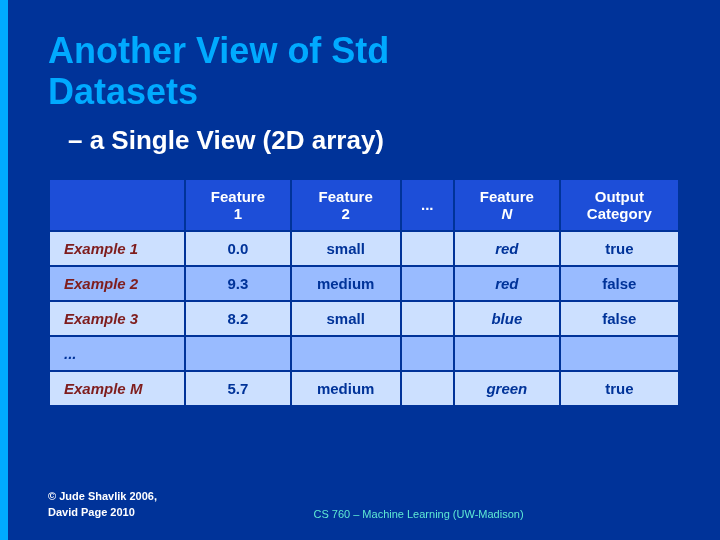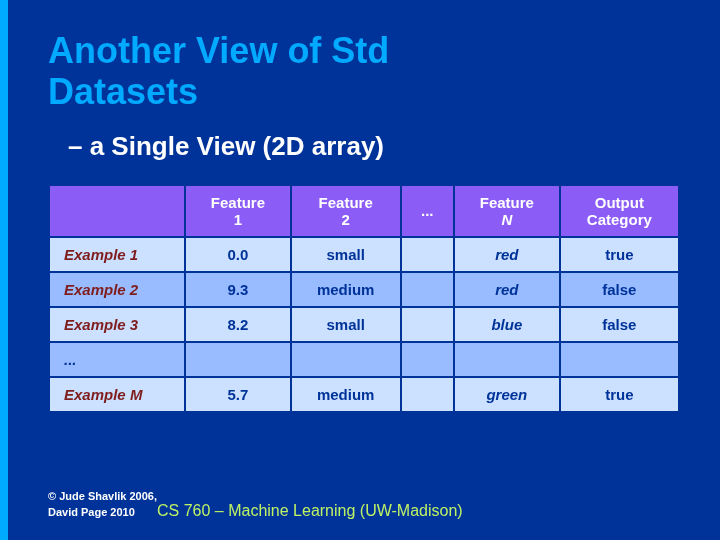--- a/index.html
+++ b/index.html
@@ -19,21 +19,21 @@
       padding: 30px 40px 20px 40px;
       display: flex;
       flex-direction: column;
     }
 
     .title {
       color: #00aaff;
       font-size: 36px;
       font-weight: bold;
       line-height: 1.15;
-      margin-bottom: 18px;
+      margin-bottom: 12px;
     }
 
     .subtitle {
       color: white;
       font-size: 26px;
       font-weight: bold;
       margin-bottom: 22px;
       padding-left: 20px;
     }
 
@@ -48,21 +48,21 @@
     }
 
     th, td {
       border: 2px solid #003399;
       padding: 8px 14px;
       text-align: center;
       font-weight: bold;
     }
 
     thead tr {
-      background-color: #8b5cf6;
+      background-color: #1d4ed8;
       color: white;
     }
 
     thead th {
       color: white;
       font-size: 15px;
     }
 
     tbody tr:nth-child(odd) {
       background-color: #cce0ff;
@@ -108,23 +108,24 @@
     }
 
     .footer-left {
       color: white;
       font-size: 11px;
       line-height: 1.4;
       font-weight: bold;
     }
 
     .footer-center {
-      color: #bef264;
-      font-size: 16px;
+      color: #5eead4;
+      font-size: 11px;
       flex: 1;
+      text-align: center;
     }
 
     .blue-bar {
       width: 8px;
       background-color: #00aaff;
       position: absolute;
       left: 0;
       top: 0;
       height: 540px;
     }

